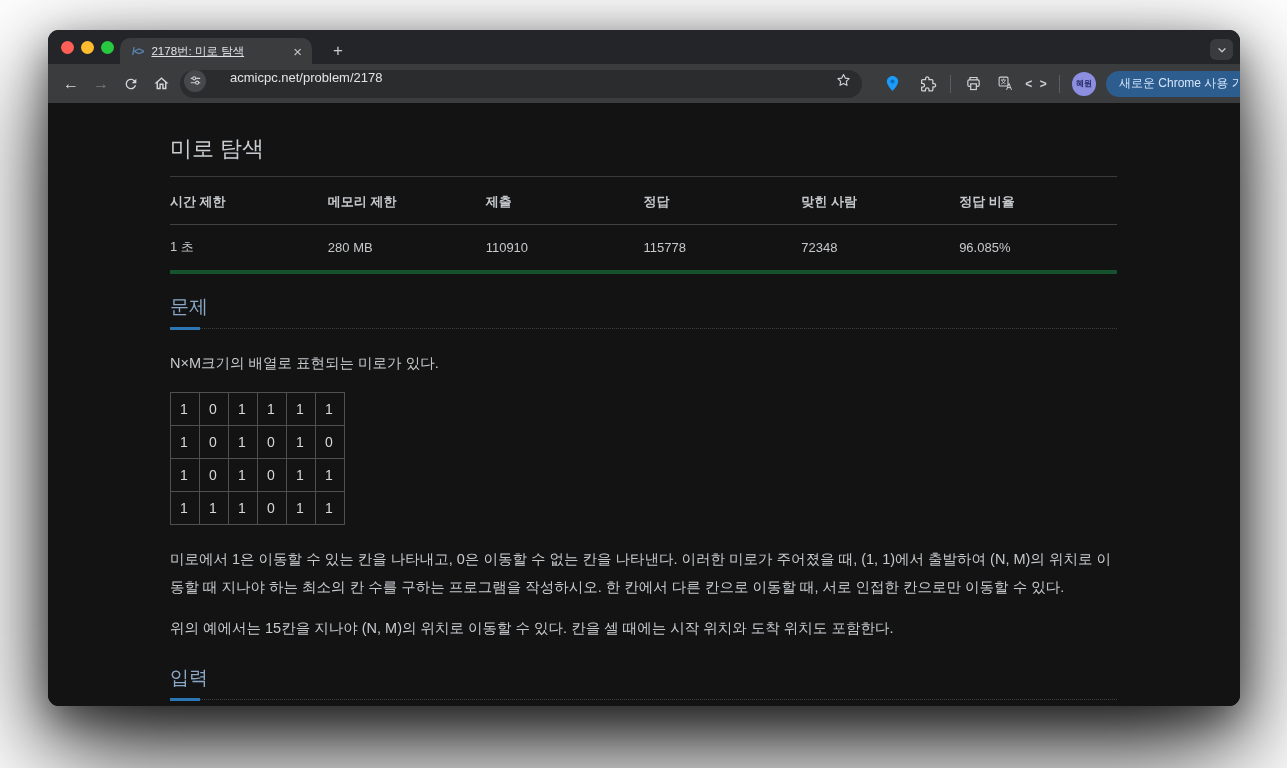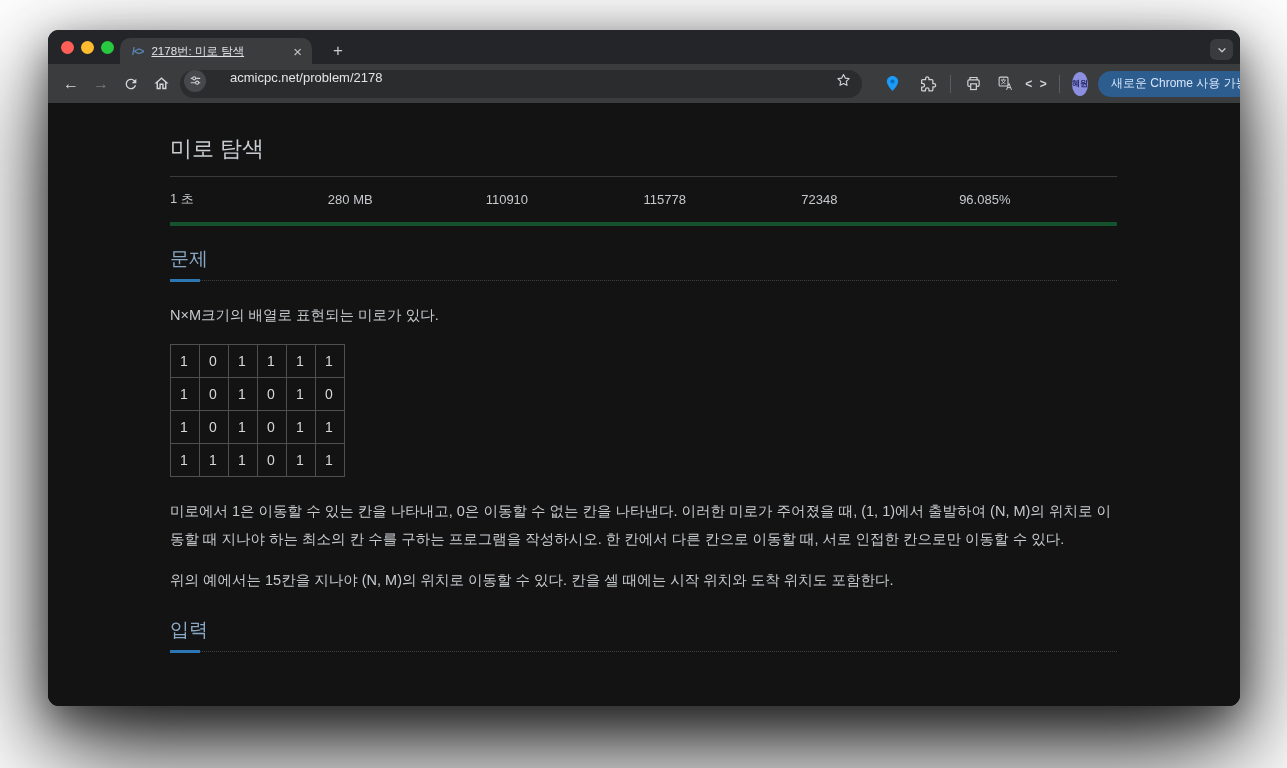--- a/index.html
+++ b/index.html
@@ -39,21 +39,21 @@
   .omnibox {
     flex:0 0 682px; height:28px; margin:0 4px; background:#2b2c2e; border-radius:14px;
     display:flex; padding:0 8px 8px 4px; gap:24px;
   }
   .tune { width:22px; height:22px; border-radius:50%; background:#47484b; display:grid; place-items:center; }
   .url { flex:1; font-size:13px; color:#e3e4e6; white-space:nowrap; overflow:hidden; }
   .right-cluster { display:flex; align-items:center; margin-left:12px; flex:1; }
   .sep { width:1px; height:18px; background:#5a5c5f; margin:0 8px; flex:0 0 auto; }
   .icon-btn { width:28px; height:28px; display:grid; place-items:center; flex:0 0 auto; }
   .code-glyph { font-size:12px; font-weight:bold; color:#cfd2d4; letter-spacing:2px; white-space:nowrap; }
-  .avatar { width:16px; height:24px; border-radius:50%; background:#8c8fe0; color:#272c66;
+  .avatar { width:24px; height:24px; border-radius:50%; background:#8c8fe0; color:#272c66;
     font-size:8px; font-weight:bold; display:grid; place-items:center; margin:0 6px 0 4px; flex:0 0 auto; }
   .chip { height:26px; margin-left:4px; background:#2d5c8e; border-radius:13px;
     display:flex; align-items:center; padding:0 2px 0 13px; flex:0 0 auto; }
   .chip-label { font-size:12px; color:#d5e6fc; white-space:nowrap; }
   
   .content { height:603px; background:#131314; padding-top:32px; overflow:hidden; }
   .doc { margin-left:122px; width:947px; color:#c6cacd; }
   .page-title { margin:0; font-size:22px; font-weight:400; color:#c9cdd1; line-height:28px; }
   .rule { border:0; border-top:1px solid #3a3b3d; margin:13px 0 0; }
   .stats { width:100%; border-collapse:collapse; font-size:13px; color:#c6c9cc; table-layout:fixed; }
@@ -167,20 +167,28 @@
     </div>
   </div>
 
   <div class="content">
     <div class="doc">
       <h1 class="page-title">미로 탐색</h1>
       <hr class="rule">
 
       <table class="stats">
         <tbody>
+            <tr>
+          <th>시간 제한</th>
+          <th>메모리 제한</th>
+          <th>제출</th>
+          <th>정답</th>
+          <th>맞힌 사람</th>
+          <th>정답 비율</th>
+        </tr>
         <tr>
           <td>1 초</td>
           <td>280 MB</td>
           <td>110910</td>
           <td>115778</td>
           <td>72348</td>
           <td>96.085%</td>
         </tr>
       </tbody>
         </table>

